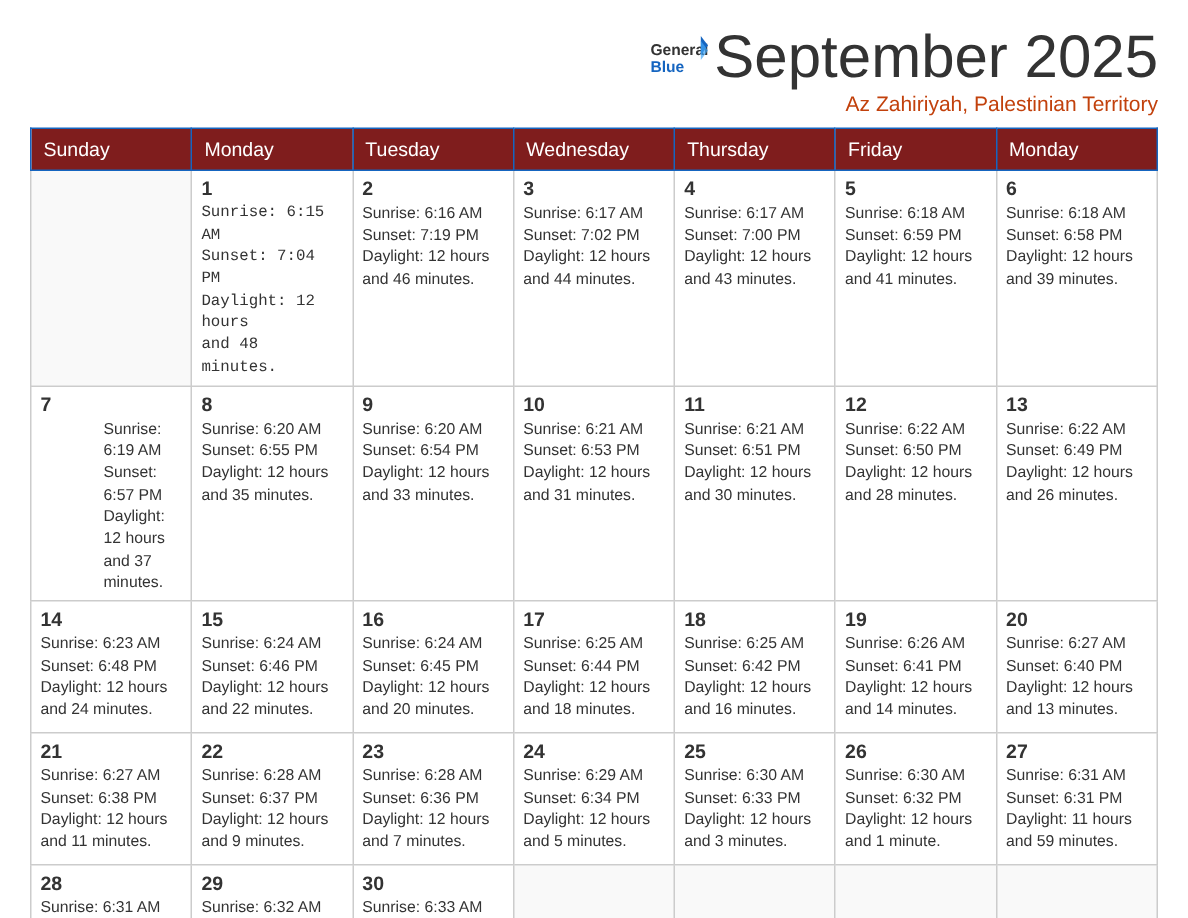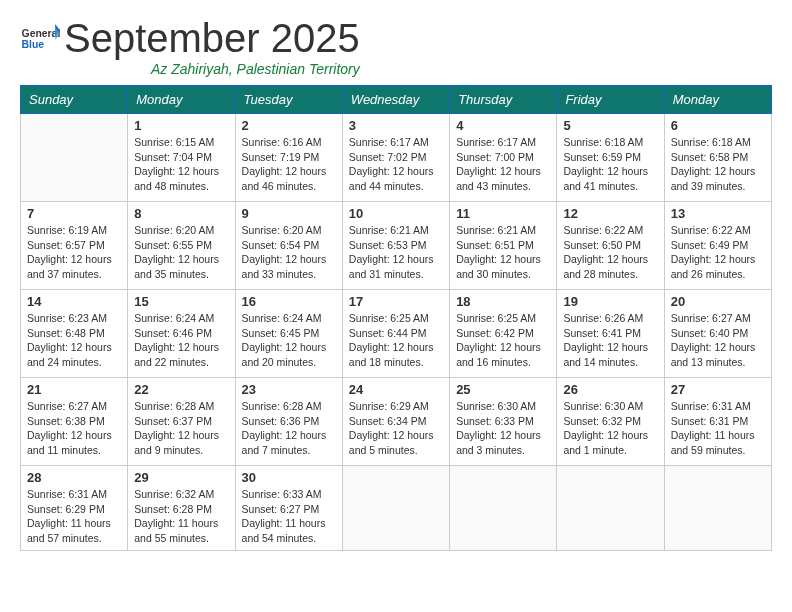--- a/index.html
+++ b/index.html
@@ -5,21 +5,21 @@
     * { box-sizing: border-box; margin: 0; padding: 0; }
     body {
       font-family: Arial, sans-serif;
       background: #fff;
       width: 792px;
       min-height: 612px;
       padding: 16px 20px;
     }
     .header {
       display: flex;
-      justify-content: flex-start;
+      justify-content: flex-end;
       align-items: flex-start;
       margin-bottom: 8px;
     }
     .logo {
       display: flex;
       align-items: center;
       font-size: 18px;
       font-weight: bold;
       color: #333;
       line-height: 1.2;
@@ -32,37 +32,35 @@
     .title-section {
       text-align: right;
     }
     .month-title {
       font-size: 40px;
       color: #333;
       font-weight: normal;
     }
     .subtitle {
       font-size: 14px;
-      color: #15803d;
-      font-style: italic;
+      color: #c2410c;
     }
     .calendar {
       width: 100%;
       border-collapse: collapse;
       font-size: 11px;
     }
     .calendar th {
-      background: #0f766e;
+      background: #7f1d1d;
       color: #fff;
       text-align: left;
       padding: 6px 8px;
       font-size: 13px;
       font-weight: normal;
       border: 1px solid #1565c0;
-      font-style: italic;
     }
     .calendar td {
       border: 1px solid #ccc;
       vertical-align: top;
       padding: 4px 6px;
       width: calc(100% / 7);
       height: 88px;
       color: #333;
     }
     .day-number {
@@ -111,21 +109,21 @@
         <th>Thursday</th>
         <th>Friday</th>
         <th>Monday</th>
       </tr>
   </thead>
   <tbody id="calendar-body">
   <tr>
         <td class="empty-cell"></td>
         <td>
           <span class="day-number">1</span>
-          <div class="day-info" style="white-space: pre-line;">Sunrise: 6:15 AM
+          <div class="day-info" style="white-space: pre-line; font-family: Liberation Mono, monospace;">Sunrise: 6:15 AM
 Sunset: 7:04 PM
 Daylight: 12 hours
 and 48 minutes.</div>
         </td>
         <td>
           <span class="day-number">2</span>
           <div class="day-info" style="white-space: pre-line;">Sunrise: 6:16 AM
 Sunset: 7:19 PM
 Daylight: 12 hours
 and 46 minutes.</div>
@@ -155,21 +153,21 @@
           <span class="day-number">6</span>
           <div class="day-info" style="white-space: pre-line;">Sunrise: 6:18 AM
 Sunset: 6:58 PM
 Daylight: 12 hours
 and 39 minutes.</div>
         </td>
       </tr>
       <tr>
         <td>
           <span class="day-number">7</span>
-          <div class="day-info" style="white-space: pre-line;">Sunrise: 6:19 AM
+          <div class="day-info" style="white-space: pre-line; margin-left: 42px;">Sunrise: 6:19 AM
 Sunset: 6:57 PM
 Daylight: 12 hours
 and 37 minutes.</div>
         </td>
         <td>
           <span class="day-number">8</span>
           <div class="day-info" style="white-space: pre-line;">Sunrise: 6:20 AM
 Sunset: 6:55 PM
 Daylight: 12 hours
 and 35 minutes.</div>

